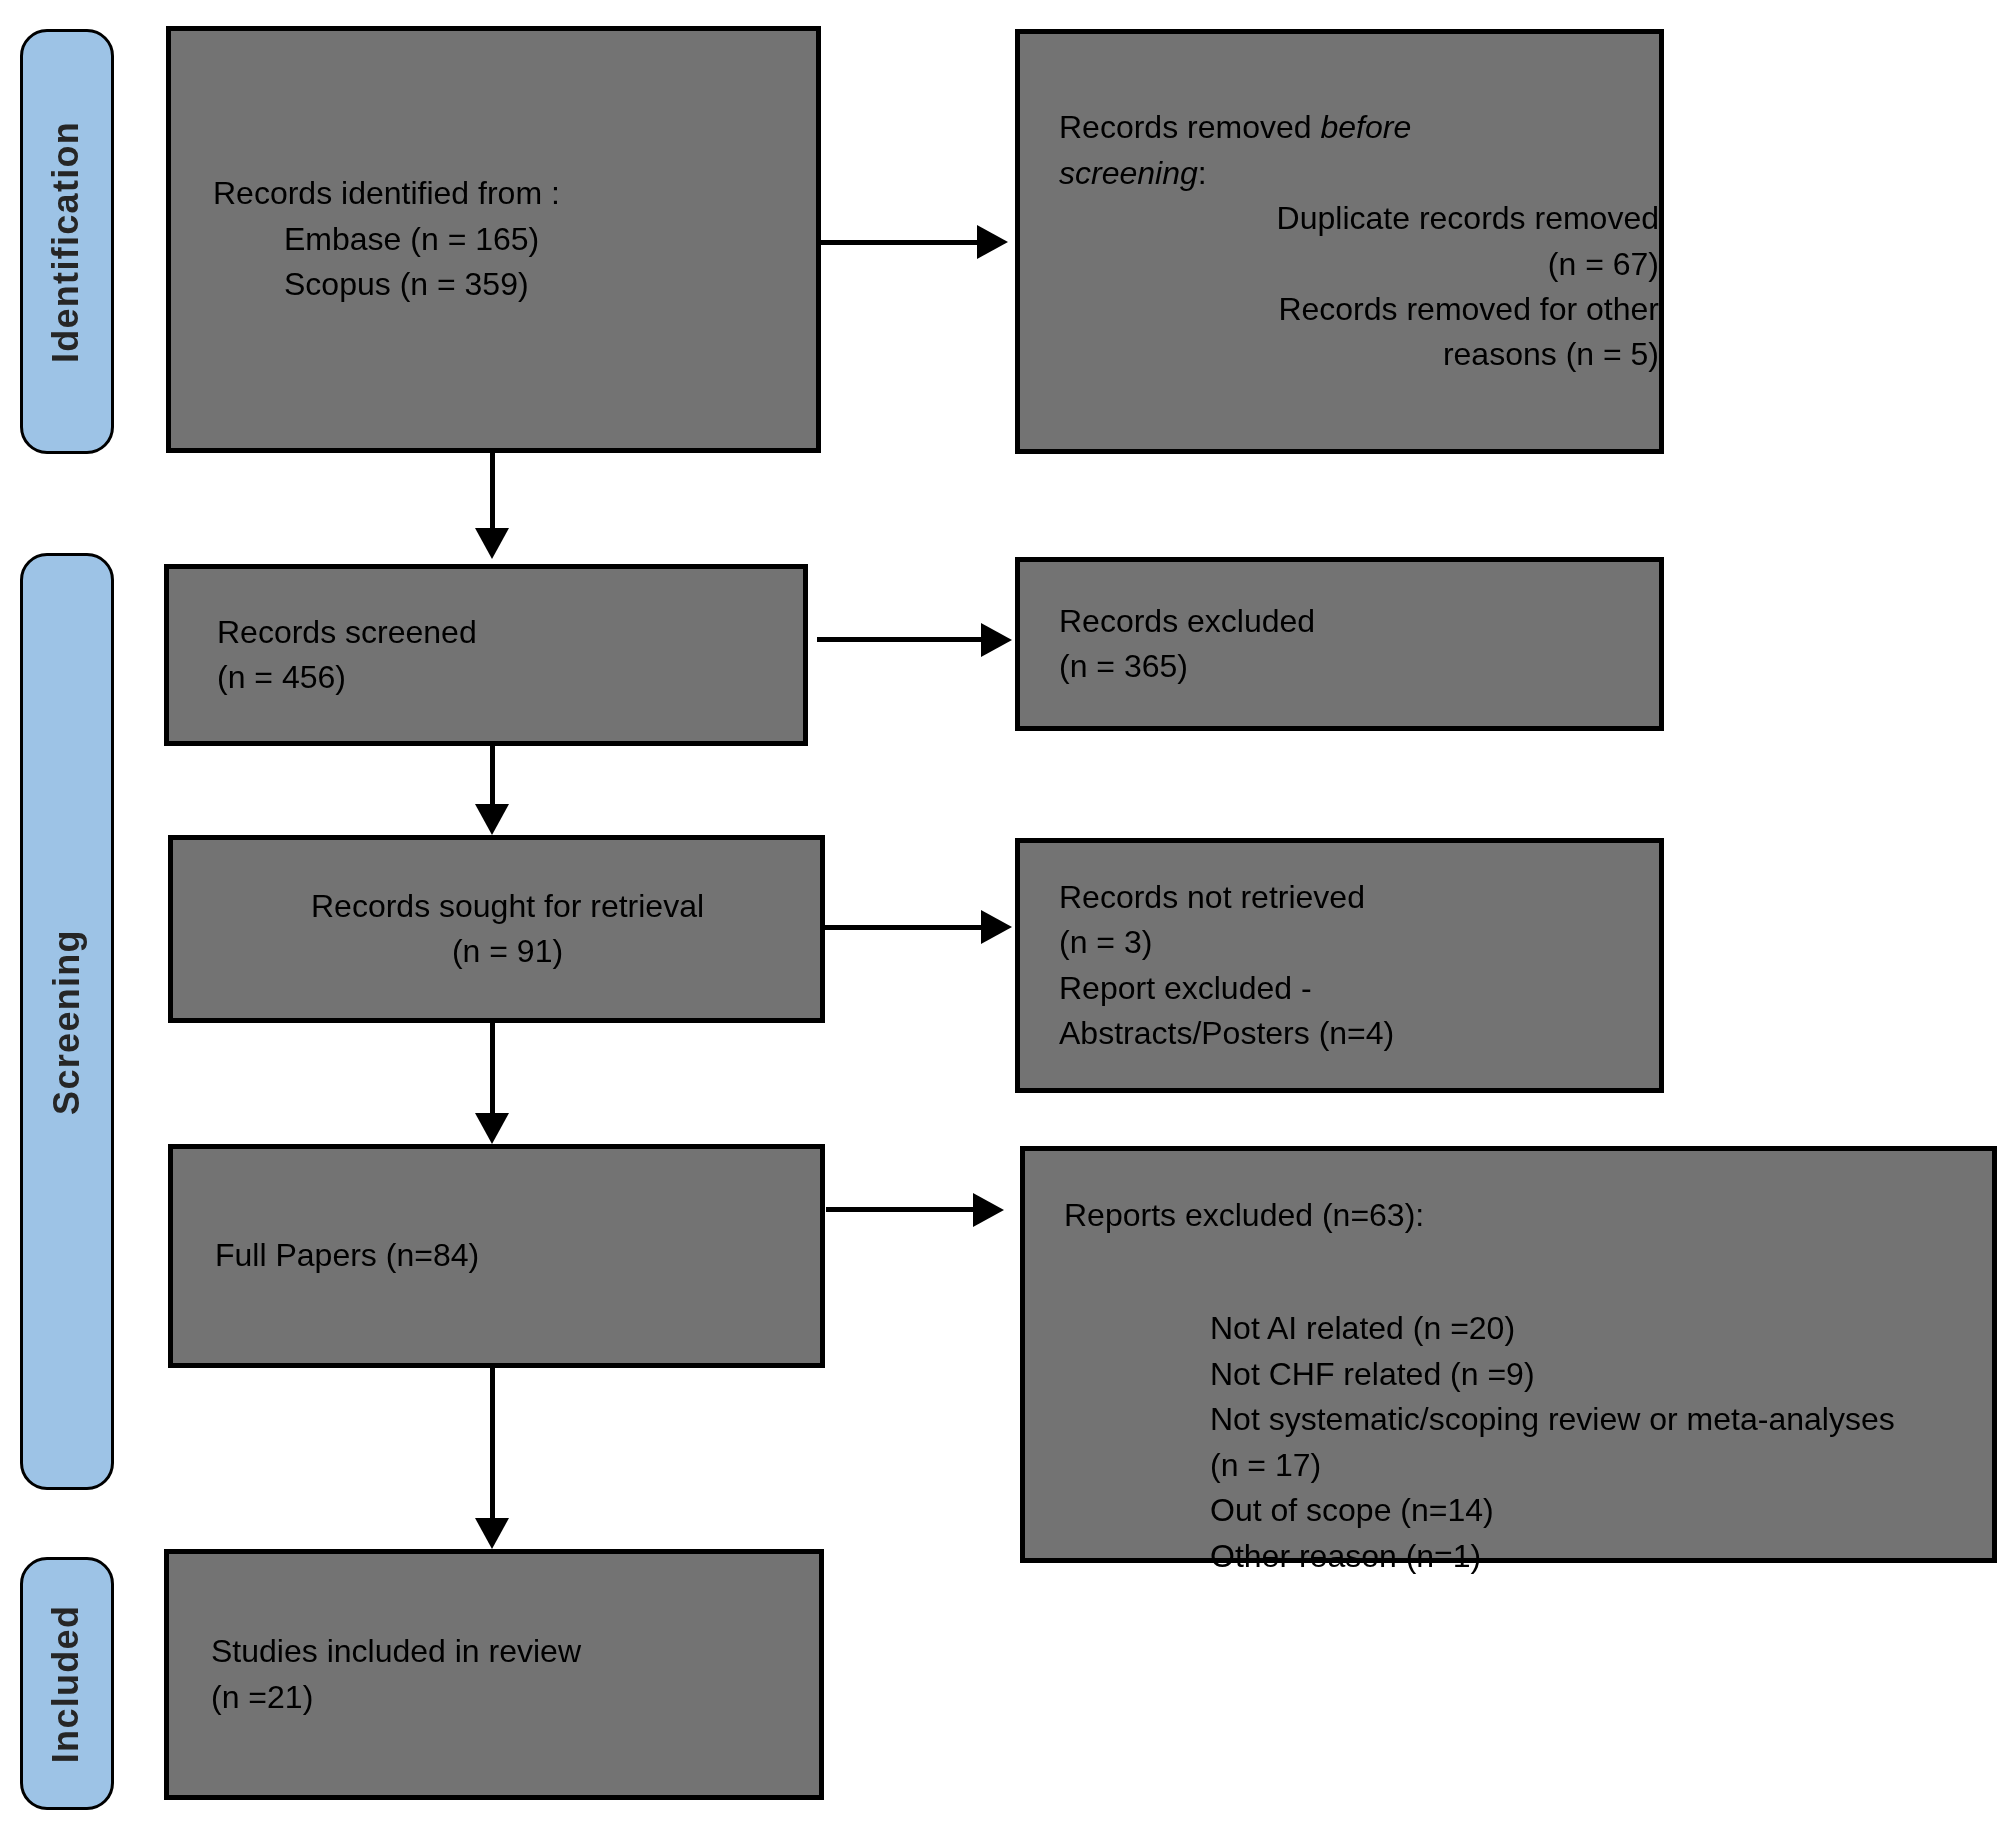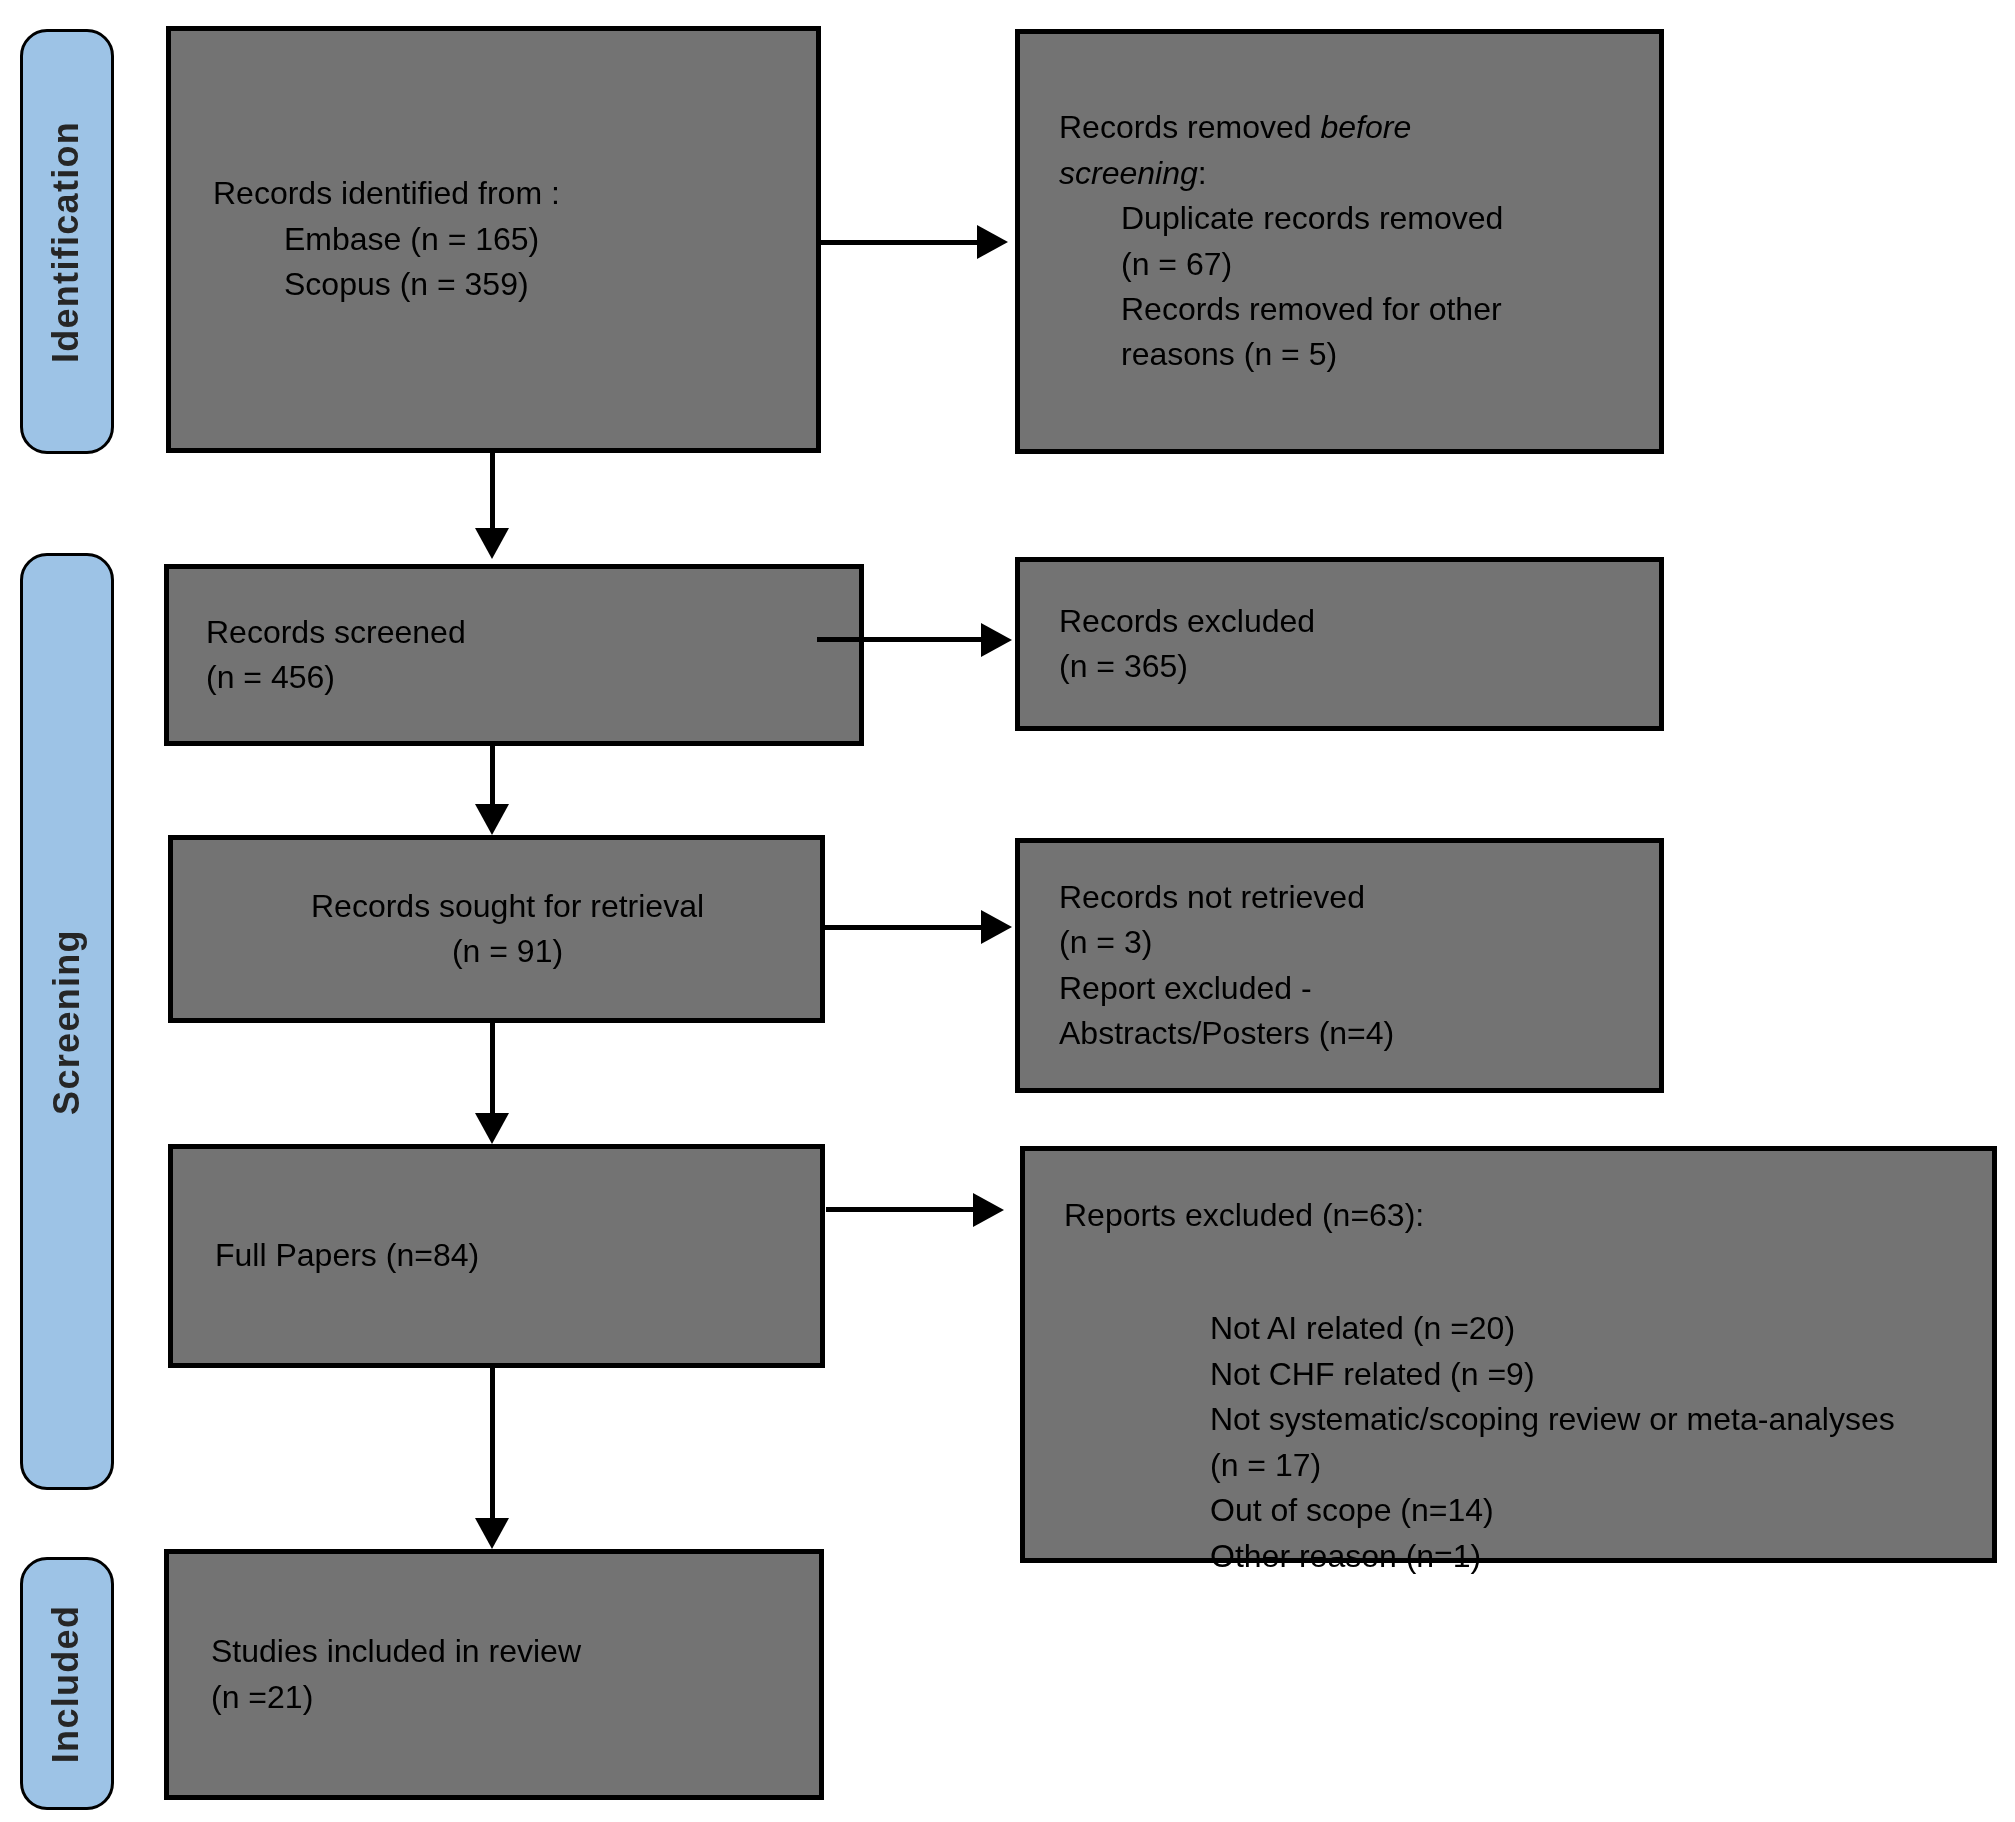--- a/index.html
+++ b/index.html
@@ -42,21 +42,21 @@
     box-sizing: border-box;
     display: flex;
     flex-direction: column;
     justify-content: center;
     font-size: 32px;
     line-height: 1.42;
     color: #000000;
   }
   .box .line { white-space: nowrap; }
   .indent-l { padding-left: 71px; }
-  .indent-r { padding-left: 62px; }
+  .indent-r { padding-left: 62px; text-align: right; }
   .indent-x { padding-left: 146px; }
   .it { font-style: italic; }
   .title-gap { margin-bottom: 68px; margin-top: 16px; }
   
   .hline, .vline { position: absolute; background: #000000; }
   .head-r {
     position: absolute; width: 0; height: 0;
     border-left: 31px solid #000000;
     border-top: 17px solid transparent;
     border-bottom: 17px solid transparent;
@@ -82,21 +82,21 @@
   <div class="pill" style="left:19.5px; top:1557px; width:94px; height:253px;">
     <span class="pill-label">Included</span>
   </div>
 
   <div class="box" style="left:166px; top:26px; width:655px; height:427px; padding-left:42px;">
     <div class="line">Records identified from :</div>
     <div class="line indent-l">Embase (n = 165)</div>
     <div class="line indent-l">Scopus (n = 359)</div>
   </div>
 
-  <div class="box" style="left:164px; top:564px; width:700px; height:182px; padding-left:37px;">
+  <div class="box" style="left:164px; top:564px; width:644px; height:182px; padding-left:48px;">
     <div class="line">Records screened</div>
     <div class="line">(n = 456)</div>
   </div>
 
   <div class="box" style="left:168px; top:835px; width:657px; height:188px; padding-left:22px;align-items:center;">
     <div class="line">Records sought for retrieval</div>
     <div class="line">(n = 91)</div>
   </div>
 
   <div class="box" style="left:168px; top:1144px; width:657px; height:224px; padding-left:42px;">

